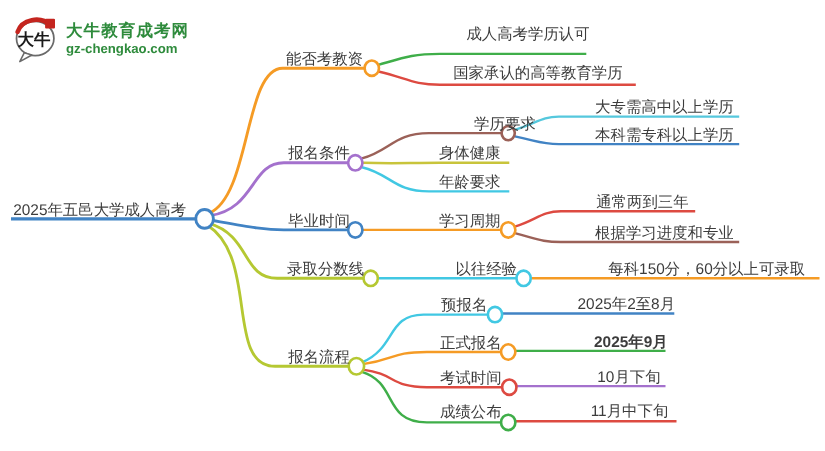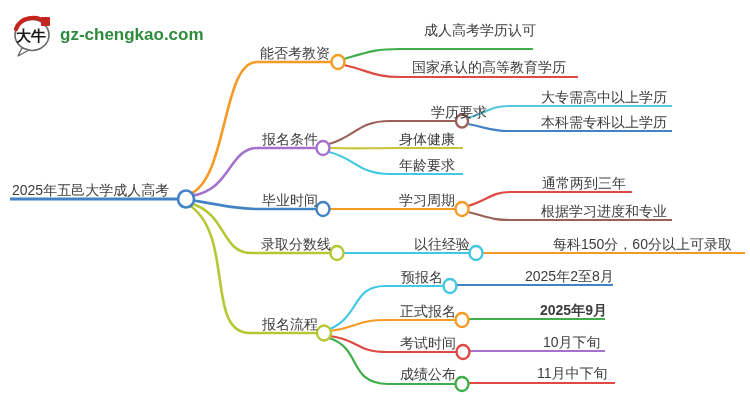--- a/index.html
+++ b/index.html
@@ -10,36 +10,37 @@
   #edges{position:absolute;left:0;top:0;width:750px;height:410px;}
   .lbl{
     position:absolute;white-space:nowrap;color:#3c3c3c;font-size:14px;line-height:14px;
     letter-spacing:0px;
   }
   .lbl.root{font-weight:400;}
   
   .logo{position:absolute;left:12px;top:12px;display:flex;align-items:center;gap:6px;}
   .logo-text{display:flex;flex-direction:column;justify-content:center;}
   .logo-title{color:#2e8b3c;font-weight:bold;font-size:15px;line-height:17px;letter-spacing:1px;}
-  .logo-url{color:#2e8b3c;font-weight:bold;font-size:17px;line-height:14px;}
+  .logo-url{color:#2e8b3c;font-weight:bold;font-size:12px;line-height:14px;}
 </style>
 </head>
 <body>
 
 <div id="canvas">
 
   <div class="logo">
     <svg width="42" height="46" viewBox="0 0 42 46">
       <ellipse cx="20" cy="23" rx="17" ry="15.5" fill="#ffffff" stroke="#6a6a6a" stroke-width="1.6"></ellipse>
       <path d="M 10 36 L 6 44 L 17 38 Z" fill="#ffffff" stroke="#6a6a6a" stroke-width="1.4" stroke-linejoin="round"></path>
       <path d="M 4 17 A 17.5 15 0 0 1 34 11" fill="none" stroke="#c4251f" stroke-width="4.2" stroke-linecap="round"></path>
       <rect x="29" y="5" width="9" height="9" rx="1" fill="#c4251f"></rect>
       <text x="19" y="29" text-anchor="middle" font-size="15" font-weight="bold" fill="#1a1a1a" font-family="'DejaVu Serif',serif">大牛</text>
     </svg>
     <div class="logo-text">
+      <div class="logo-title">大牛教育成考网</div>
       <div class="logo-url">gz-chengkao.com</div>
     </div>
   </div>
 
   <svg id="edges" viewBox="0 0 750 410">
 
     <path d="M 10 199 H 178" stroke="#4183c4" stroke-width="3" fill="none"></path>
 
     <path d="M 190 194 C 228 178 222 62 257 62 H 331" stroke="#f59b25" stroke-width="2.6" fill="none"></path>
     <path d="M 191 196 C 232 190 228 148 258 148 H 317" stroke="#a471cd" stroke-width="2.6" fill="none"></path>

